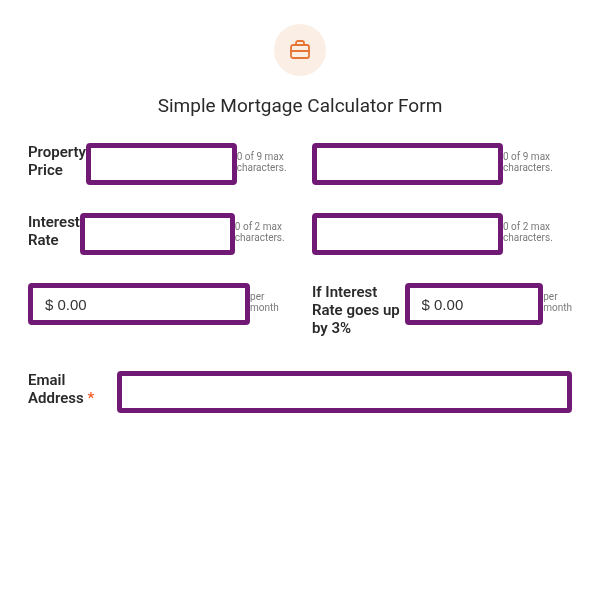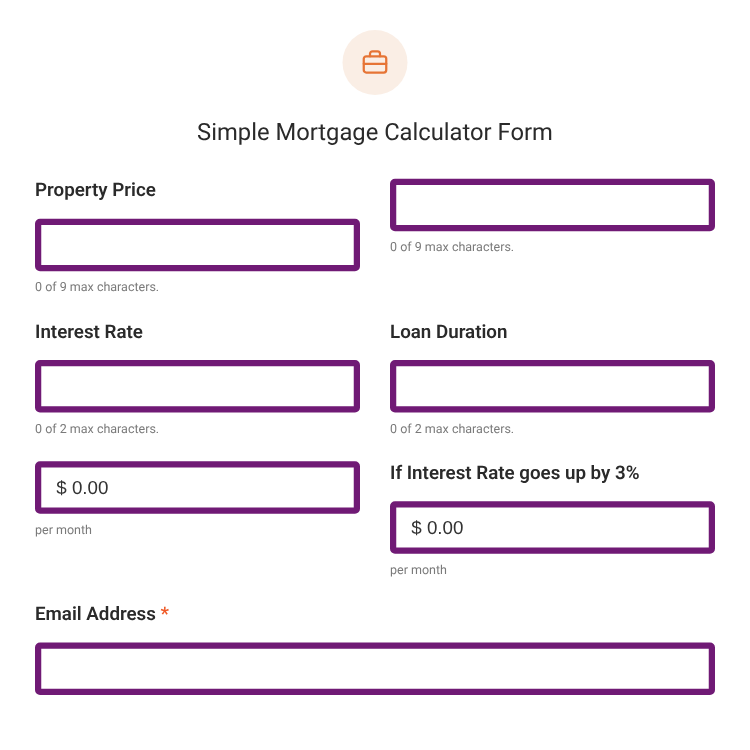--- a/index.html
+++ b/index.html
@@ -32,21 +32,21 @@
       margin-bottom: 26px;
     }
     .form-row {
       display: flex;
       gap: 24px;
       margin-bottom: 20px;
     }
     .form-field {
       flex: 1;
       display: flex;
-      flex-direction: column;
+      flex-direction: row;
     }
     .field-label {
       font-size: 15px;
       font-weight: 600;
       color: #2a2a2a;
       margin-bottom: 14px;
     }
     .field-input {
       width: 100%;
       height: 42px;
@@ -97,21 +97,20 @@
   </div>
 </div>
 
 <div class="form-row">
   <div class="form-field">
     <label class="field-label">Interest Rate</label>
     <input type="text" class="field-input" value="" style="">
     <span class="field-helper">0 of 2 max characters.</span>
   </div>
   <div class="form-field">
-    <label class="field-label">Loan Duration</label>
     <input type="text" class="field-input" value="" style="">
     <span class="field-helper">0 of 2 max characters.</span>
   </div>
 </div>
 
 <div class="form-row">
   <div class="form-field">
     <input type="text" class="field-input" value="$ 0.00" style="">
     <span class="field-helper">per month</span>
   </div>

